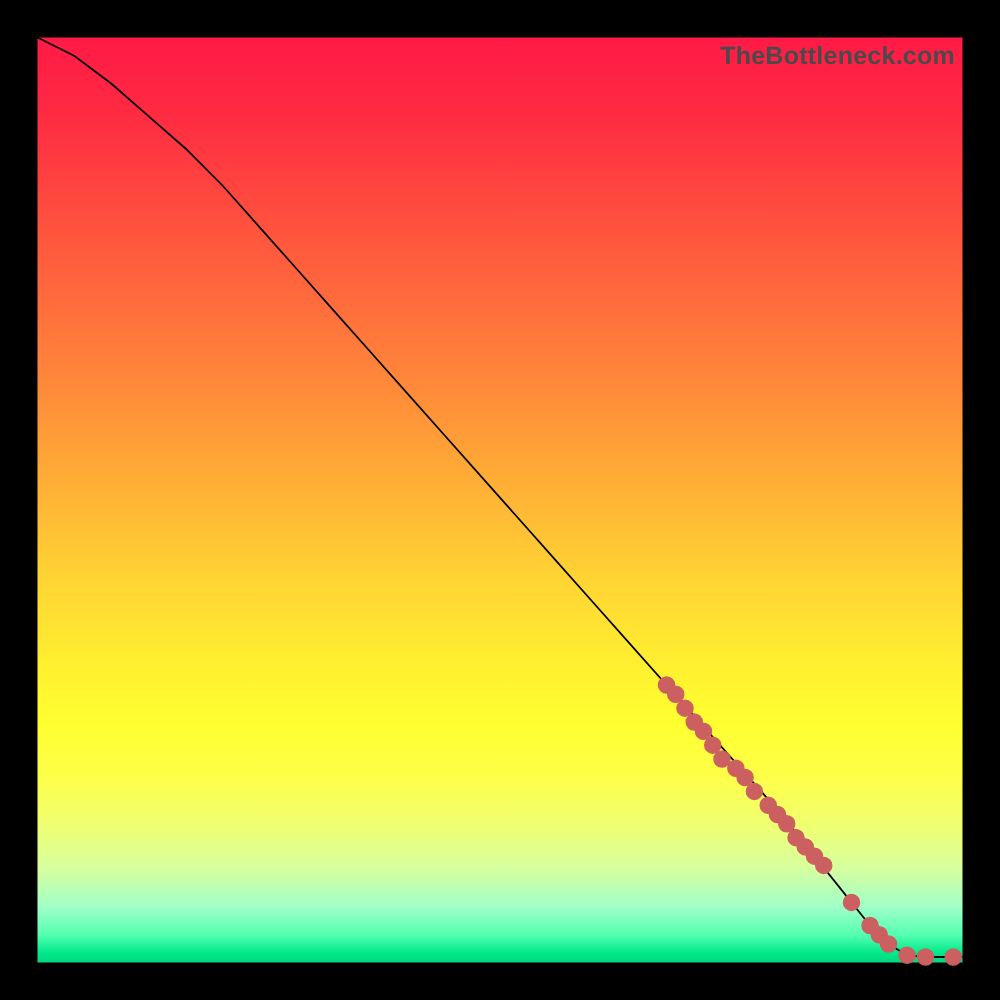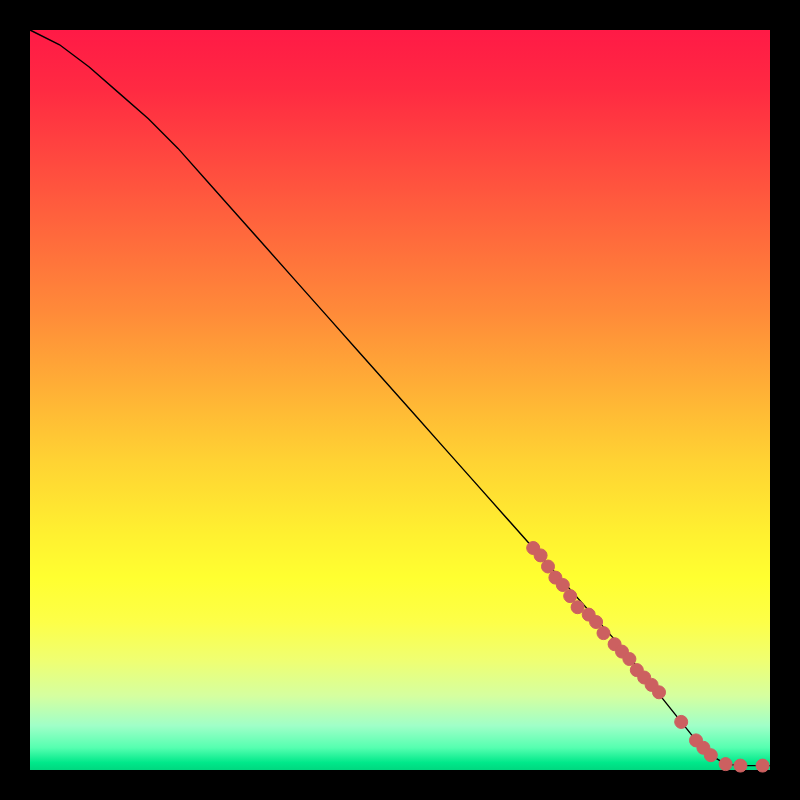--- a/index.html
+++ b/index.html
@@ -51,20 +51,21 @@
     overflow: visible;
   }
   .line { fill: none; stroke: #000; stroke-width: 1.4; }
   .marker { fill: #cc6060; stroke: #cc6060; }
 </style>
 </head>
 <body>
 
 <div class="frame">
   <div class="plot-area">
+    <div class="watermark">TheBottleneck.com</div>
     <svg class="curve" viewBox="0 0 740 740">
       <path id="curve-path" class="line" d="M0.0 0.0 L29.6 14.8 L59.2 37.0 L88.8 62.9 L118.4 88.8 L148.0 118.4 L177.6 151.7 L207.2 185.0 L236.8 218.3 L266.4 251.6 L296.0 284.9 L325.6 318.2 L355.2 351.5 L384.8 384.8 L414.4 418.1 L444.0 451.4 L473.6 484.7 L503.2 518.0 L532.8 551.3 L562.4 584.6 L592.0 617.9 L621.6 654.9 L651.2 691.9 L666.0 710.4 L680.8 725.2 L695.6 734.1 L710.4 735.6 L725.2 735.6 L740.0 735.6 "></path>
       <g id="markers">
           <circle class="marker" cx="503.2" cy="518.0" r="6.5"></circle>
           <circle class="marker" cx="510.6" cy="525.4" r="6.5"></circle>
           <circle class="marker" cx="518.0" cy="536.5" r="6.5"></circle>
           <circle class="marker" cx="525.4" cy="547.6" r="6.5"></circle>
           <circle class="marker" cx="532.8" cy="555.0" r="6.5"></circle>
           <circle class="marker" cx="540.2" cy="566.1" r="6.5"></circle>
           <circle class="marker" cx="547.6" cy="577.2" r="6.5"></circle>

